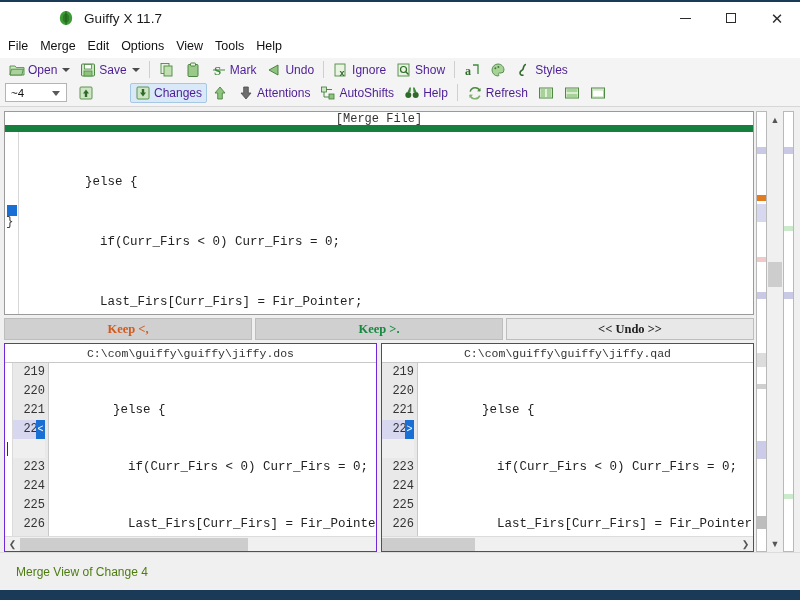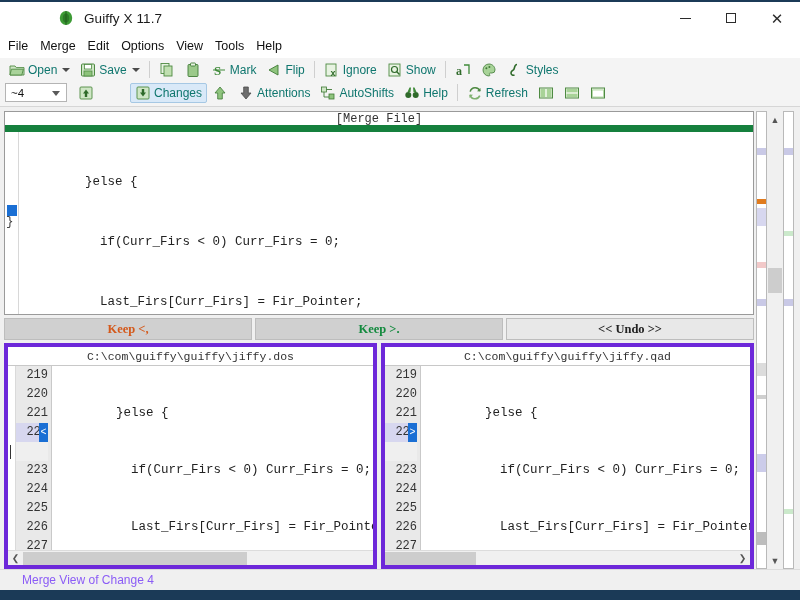--- a/index.html
+++ b/index.html
@@ -68,21 +68,21 @@
     border-bottom: 1px solid #d6d6d6;
     padding-bottom: 2px;
   }
   .toolbar-row {
     height: 23px; display: flex; align-items: center;
     padding-left: 4px; gap: 0px;
   }
   .tb-item {
     display: flex; align-items: center; gap: 3px;
     padding: 1px 4px; height: 20px;
-    font-size: 12px; color: #0f766e; white-space: nowrap;
+    font-size: 12px; color: #4c1d95; white-space: nowrap;
     border: 1px solid transparent; border-radius: 2px;
   }
   .tb-item.active { background: #d9e9f8; border-color: #a6c8e4; margin-left: 31px; }
   .tb-caret {
     width: 0; height: 0; margin-left: 2px;
     border-left: 4px solid transparent; border-right: 4px solid transparent;
     border-top: 4px solid #4a4a4a;
   }
   .tb-sep { width: 1px; height: 17px; background: #cfcfcf; margin: 0 4px; }
   .tb-icon { width: 16px; height: 16px; display: block; }
@@ -165,21 +165,21 @@
   .merge-btn.undo { background: #e8e8e8; color: #222; }
   .merge-btn.keepleft { color: #d4591b; }
   .merge-btn.keepright { color: #138a3e; }
 
   
   .panes {
     flex: 1; display: flex; gap: 4px; margin: 3px 0 0 4px; min-height: 0;
   }
   .fpane {
     flex: 1; display: flex; flex-direction: column; min-width: 0;
-    border: 4px solid #6d28d9; background: #fff;
+    border: 1px solid #6d28d9; background: #fff;
   }
   .fpane-header {
     height: 19px; min-height: 19px; background: #fff;
     border-bottom: 1px solid #c8c8c8;
     display: flex; align-items: center; justify-content: center;
     font-family: "Liberation Mono", monospace; font-size: 11.5px; color: #333;
   }
   .fpane-body { flex: 1; display: flex; overflow: hidden; min-height: 0; }
   .gutterbar {
     width: 8px; min-width: 8px; background: #ffffff; border-right: 1px solid #dadada;
@@ -240,24 +240,24 @@
   .vs-arrow {
     width: 16px; height: 17px; display: flex; align-items: center;
     justify-content: center; font-size: 9px; color: #555;
   }
   .vs-track { flex: 1; width: 16px; position: relative; }
   .vs-thumb { position: absolute; left: 1px; width: 14px; background: #cdcdcd; }
   .dm-band { position: absolute; left: 0; right: 0; }
 
   
   .statusbar {
-    height: 21px; min-height: 21px; background: #f0f0f0;
+    height: 38px; min-height: 21px; background: #f0f0f0;
     border-top: 1px solid #dcdcdc;
-    display: flex; align-items: center; padding-left: 22px;
-    font-size: 12px; color: #8b5cf6;
+    display: flex; align-items: center; padding-left: 16px;
+    font-size: 12px; color: #4d7c0f;
   }
   .bottom-strip { height: 10px; background: #1b3a57; }
 </style>
 </head>
 <body>
 
 <div id="app">
 
   <div class="titlebar">
     <div class="titlebar-topline"></div>
@@ -329,21 +329,21 @@
         <svg class="tb-icon" viewBox="0 0 16 16">
           <text x="3" y="12.5" font-family="Liberation Serif, serif" font-size="13" font-weight="bold" fill="#3f8a39">S</text>
           <line x1="2" y1="8" x2="14" y2="8" stroke="#3f8a39" stroke-width="1"></line>
         </svg>
         <span>Mark</span>
       </div>
       <div class="tb-item">
         <svg class="tb-icon" viewBox="0 0 16 16">
           <path d="M12 3 L3 8 L12 13 Z" fill="#8fc47e" stroke="#3f7a36" stroke-width="0.9"></path>
         </svg>
-        <span>Flip</span>
+        <span>Undo</span>
       </div>
       <div class="tb-sep"></div>
       <div class="tb-item">
         <svg class="tb-icon" viewBox="0 0 16 16">
           <rect x="2" y="2" width="10" height="12" fill="#e8f3e2" stroke="#4e8a42" stroke-width="0.9"></rect>
           <text x="6.5" y="14" font-family="Liberation Sans, sans-serif" font-size="9" font-weight="bold" fill="#2f6a2a">x</text>
         </svg>
         <span>Ignore</span>
       </div>
       <div class="tb-item">

